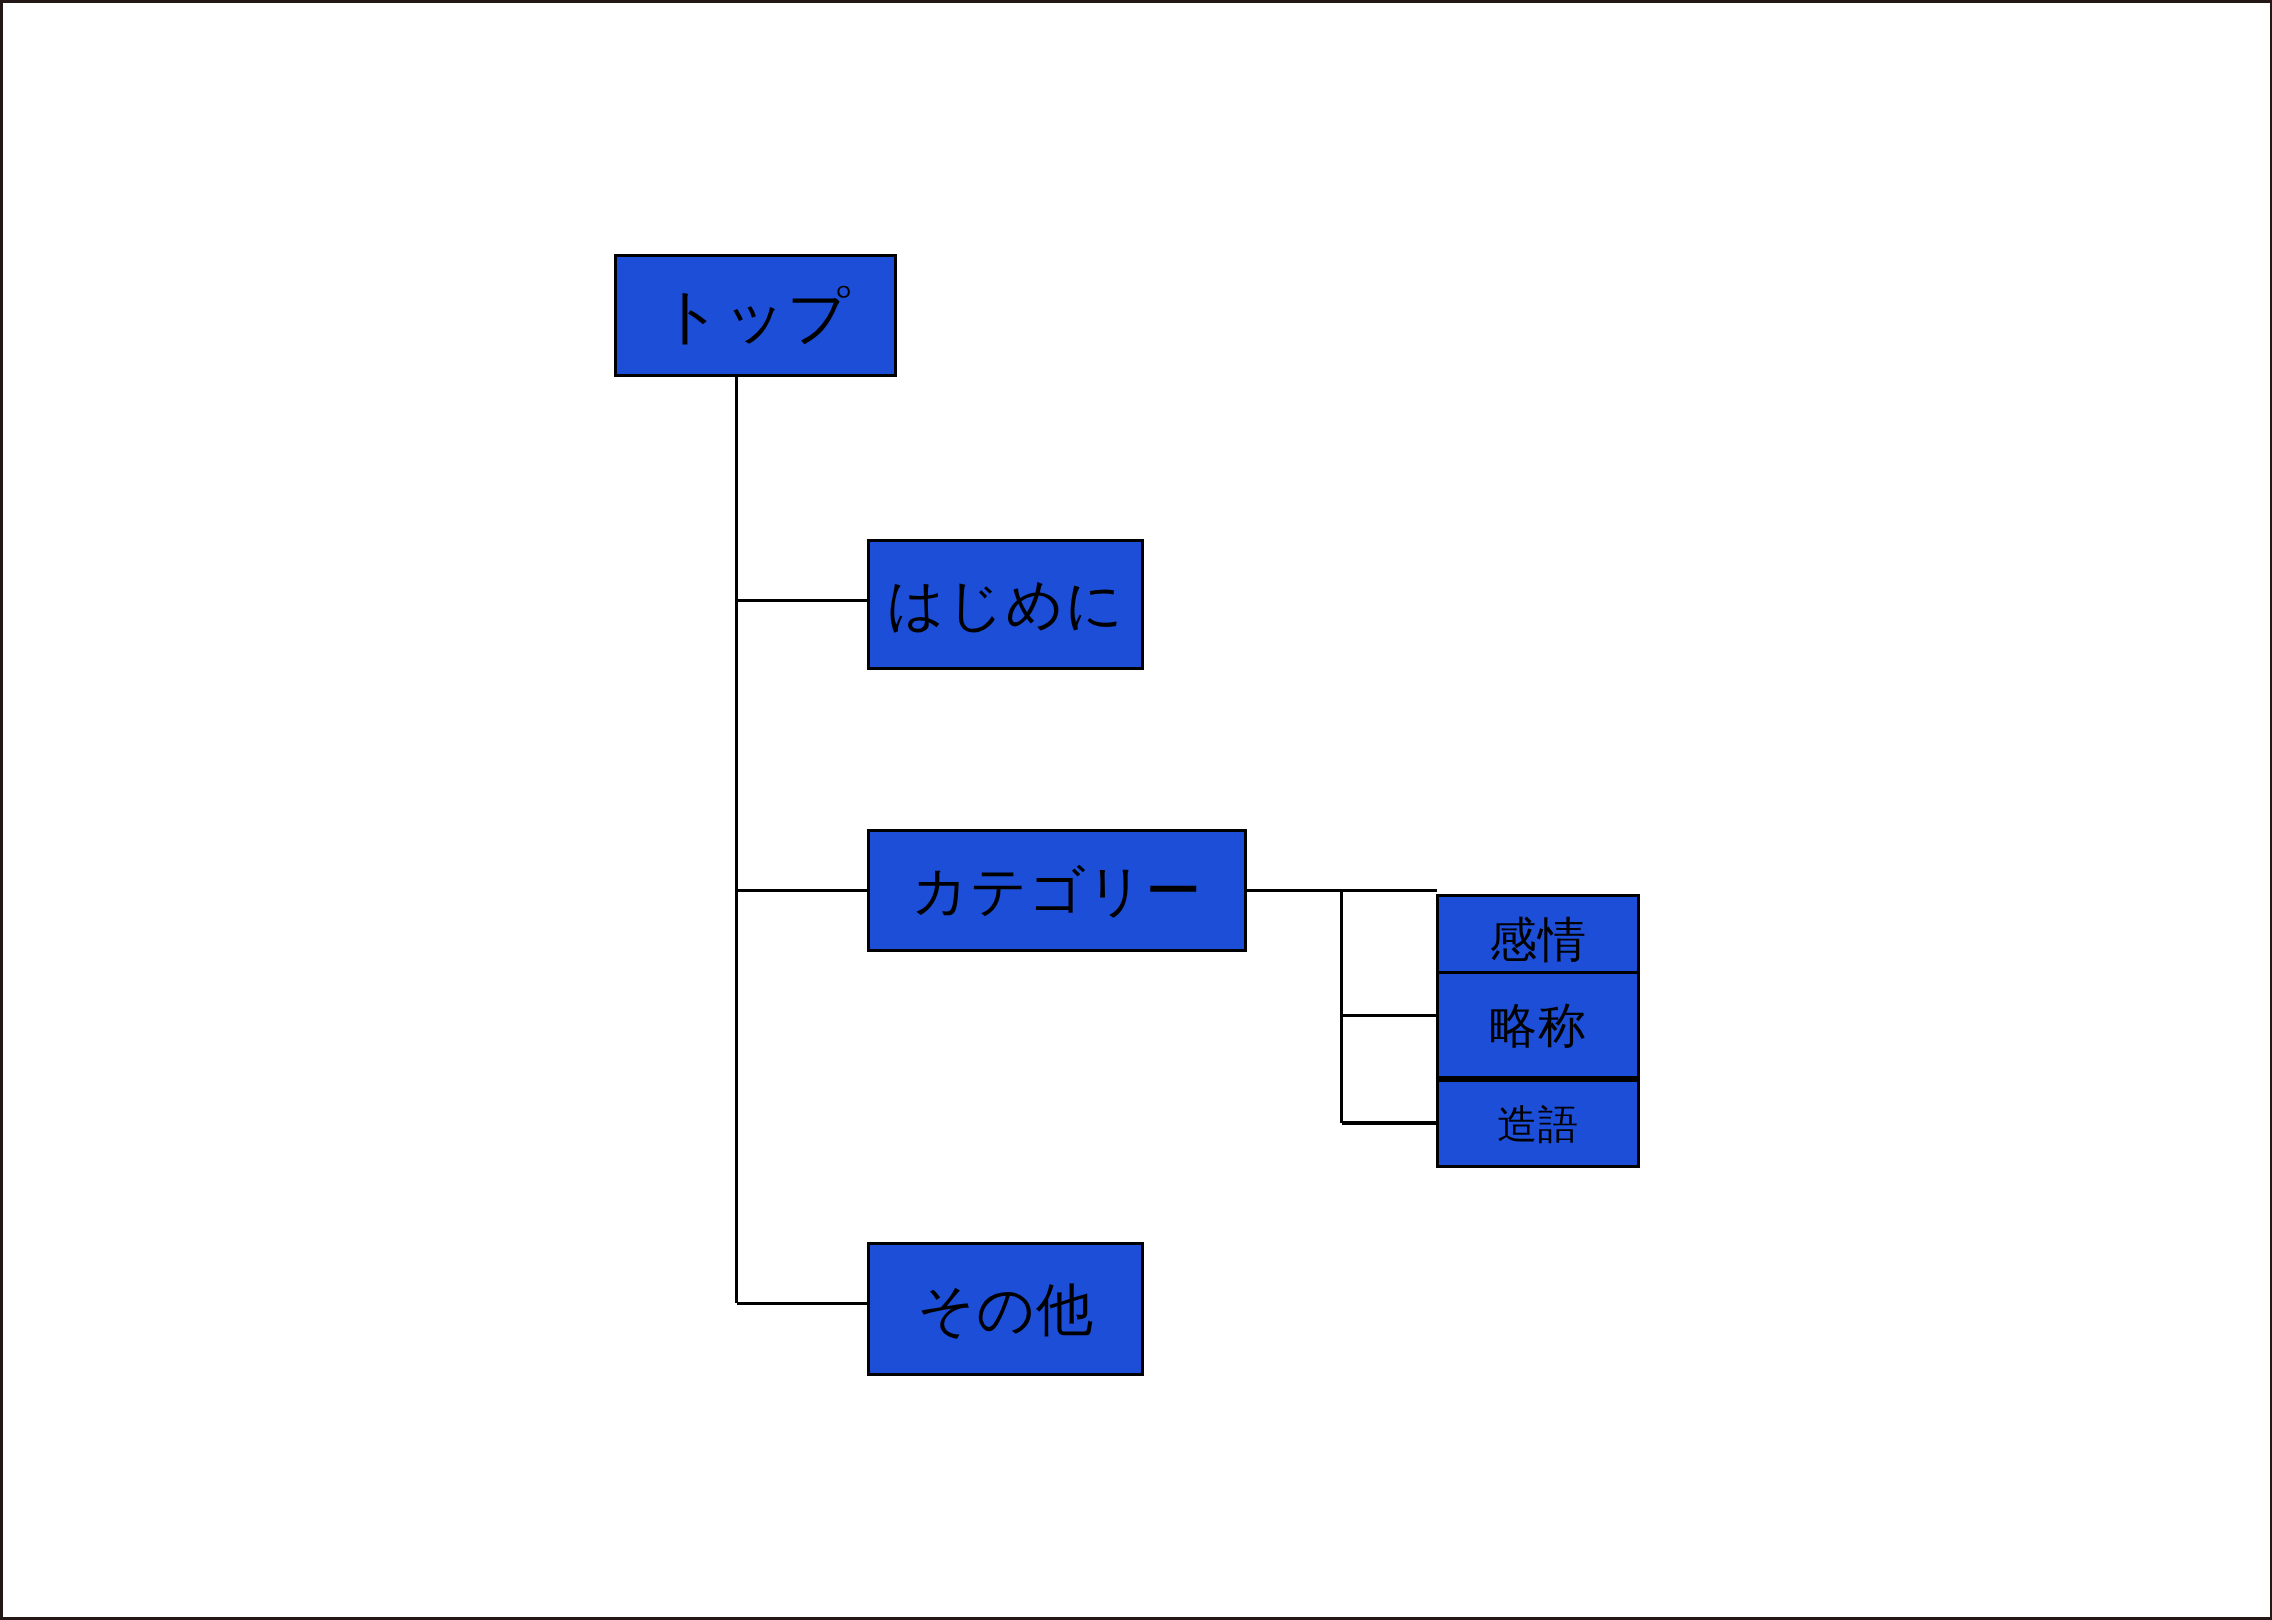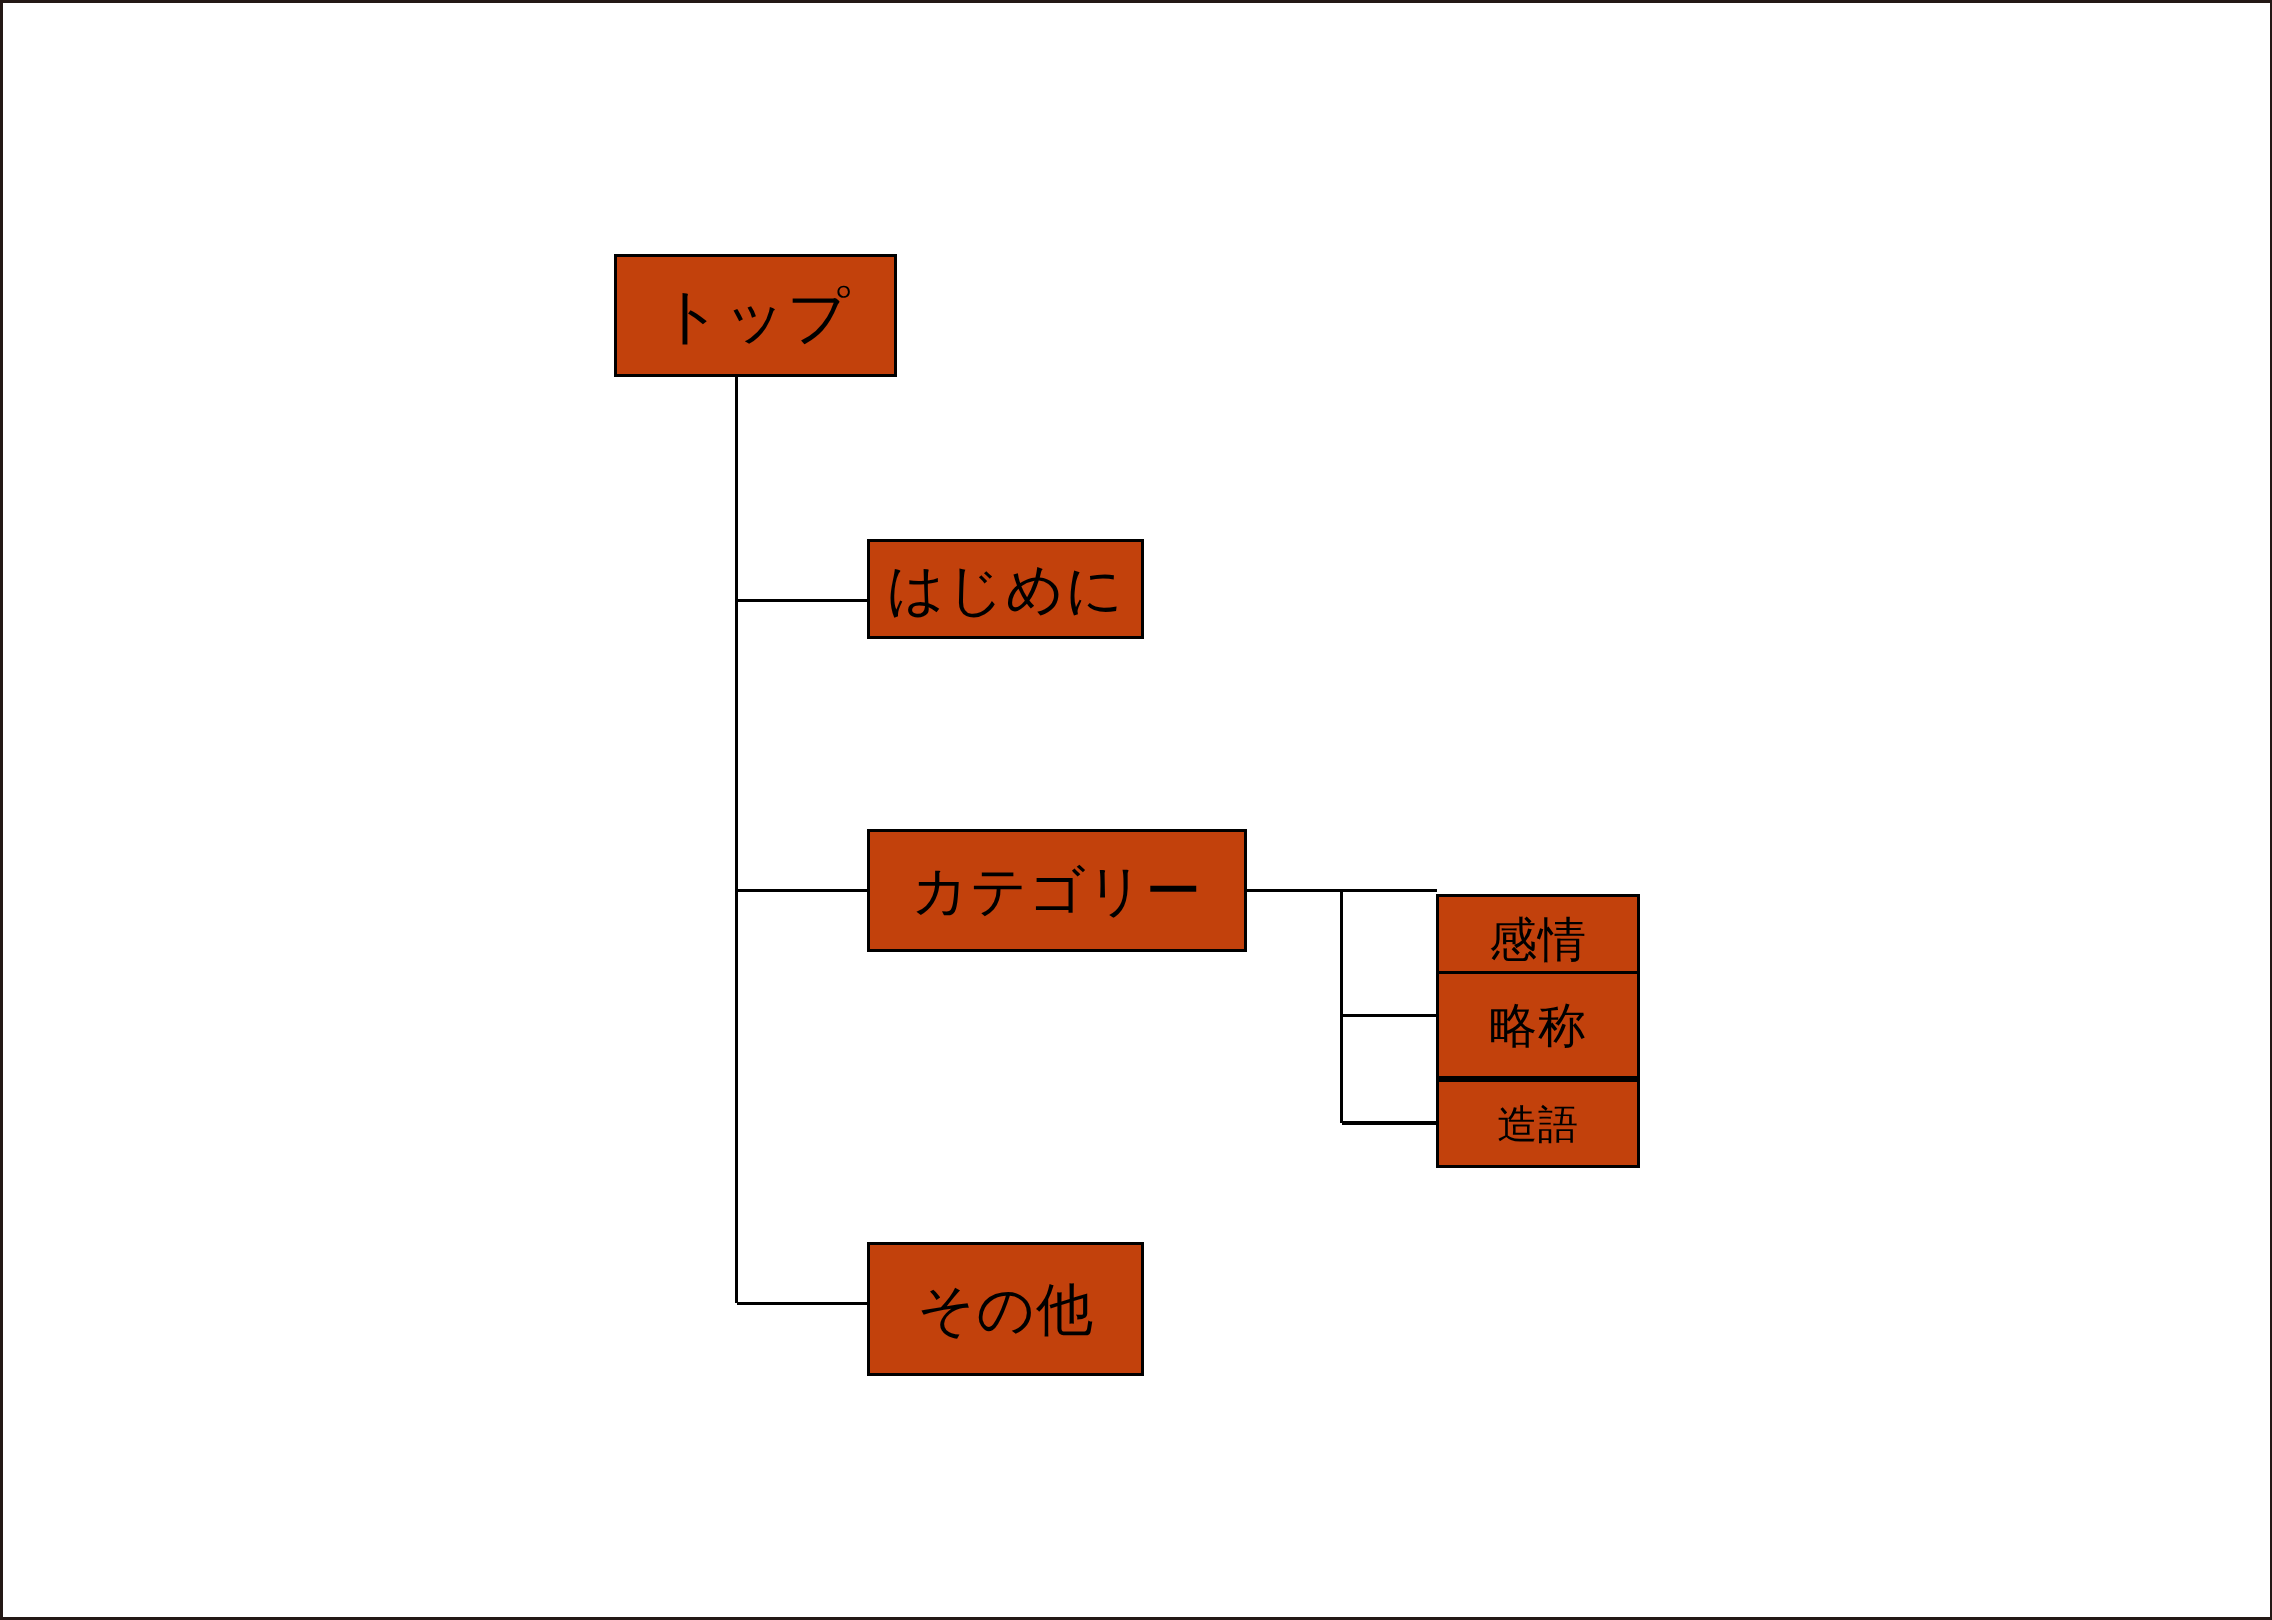--- a/index.html
+++ b/index.html
@@ -34,39 +34,39 @@
     left: 0;
     top: 0;
     width: 2273px;
     height: 1620px;
     display: block;
   }
   .node-box {
     position: absolute;
     box-sizing: border-box;
     border: 3.2px solid #000000;
-    background: #c2410c;
+    background: #1d4ed8;
     display: flex;
     align-items: center;
     justify-content: center;
     color: #000000;
     line-height: 1;
     white-space: nowrap;
     text-align: center;
   }
   .node-label {
     display: block;
     letter-spacing: 0.02em;
   }
 
   
   #node-top       { left: 614px;  top: 254px;  width: 283px; height: 123px; }
   #node-top .node-label { font-size: 61px; }
 
-  #node-intro     { left: 867px; top: 539px;  width: 277px; height: 100px; }
+  #node-intro     { left: 867px; top: 539px;  width: 277px; height: 131px; }
   #node-intro .node-label { font-size: 57px; }
 
   #node-category  { left: 867px; top: 829px; width: 380px; height: 123px; }
   #node-category .node-label { font-size: 56px; }
 
   #node-emotion   { left: 1436px; top: 894px; width: 204px; height: 90px; }
   #node-emotion .node-label { font-size: 48px; }
 
   #node-abbrev    { left: 1436px; top: 971px; width: 204px; height: 108px; }
   #node-abbrev .node-label { font-size: 48px; }

